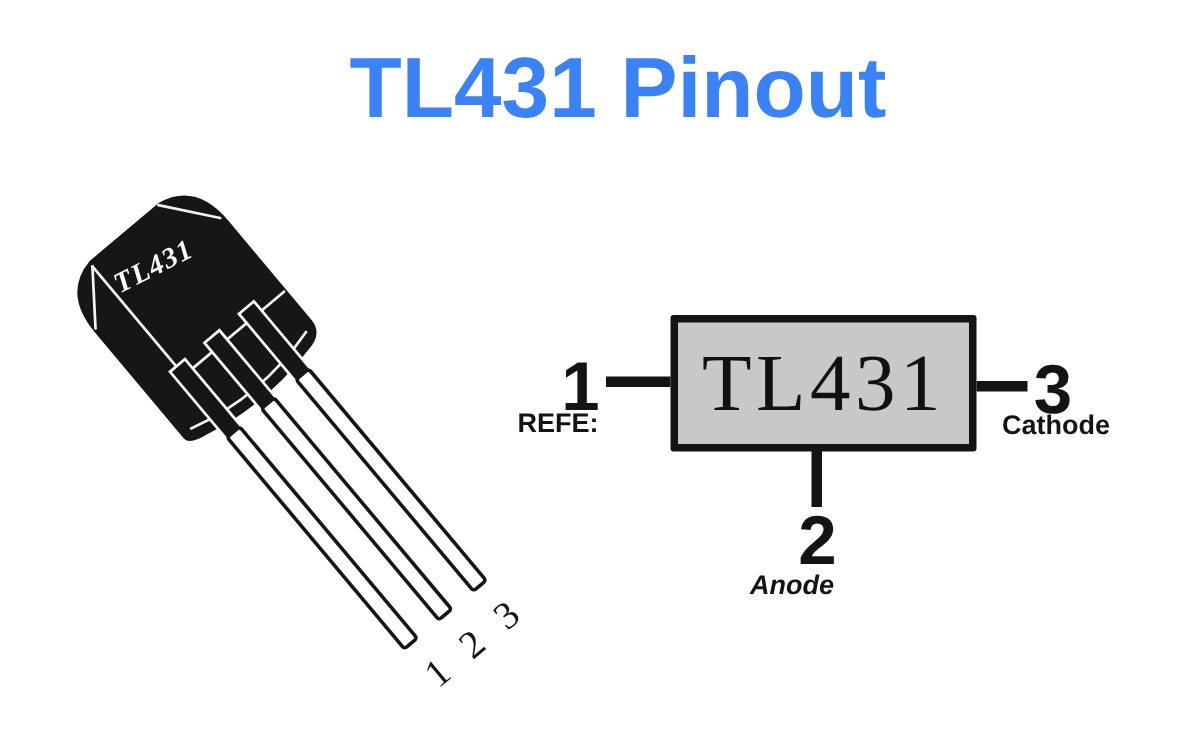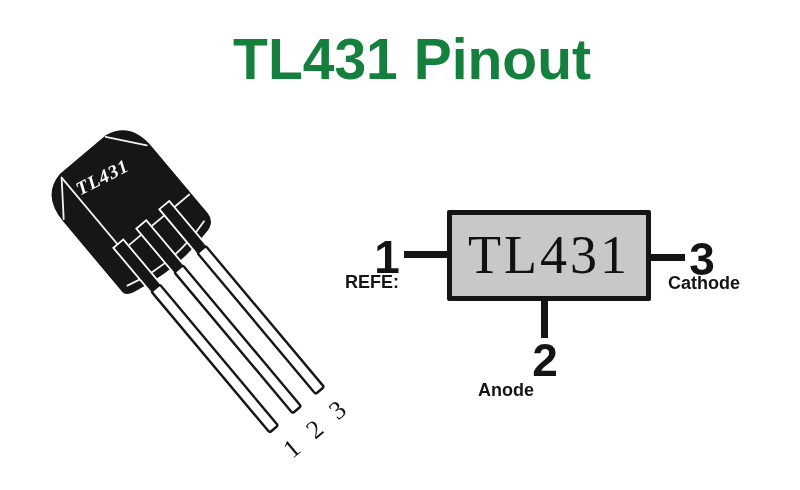--- a/index.html
+++ b/index.html
@@ -2,21 +2,21 @@
 <html><head>
 <meta charset="utf-8">
 <style>
   html,body{margin:0;padding:0;background:#ffffff;}
   #page{position:relative;width:800px;height:490px;background:#ffffff;overflow:hidden;
         font-family:"Liberation Sans", sans-serif;}
 
   
   .title{position:absolute;top:28px;left:0;width:800px;box-sizing:border-box;padding-left:24px;
          text-align:center;font-size:57px;font-weight:bold;letter-spacing:0px;
-         color:#15803d;line-height:1.1;}
+         color:#3b82f6;line-height:1.1;}
 
   
   .chip-box{position:absolute;left:447px;top:210px;width:194px;height:81px;
             background:#c8c8c8;border:5px solid #141414;border-radius:2px;
             display:flex;align-items:center;justify-content:center;}
   .chip-label{font-family:"Liberation Serif", serif;font-size:54px;color:#111;
               letter-spacing:3px;line-height:1;padding-bottom:2px;}
 
   .pin-line{position:absolute;background:#141414;}
   .line-left{left:404px;top:251px;width:43px;height:7px;}
@@ -26,21 +26,21 @@
   .pin-num{position:absolute;font-size:46px;font-weight:bold;color:#141414;
            line-height:1;text-align:center;}
   .num-1{left:365px;top:234px;width:44px;}
   .num-3{left:680px;top:236px;width:44px;}
   .num-2{left:523px;top:337px;width:44px;}
 
   .pin-label{position:absolute;font-size:18px;font-weight:bold;color:#141414;
              line-height:1;text-align:left;}
   .label-refe{left:345px;top:273px;width:90px;}
   .label-cathode{left:668px;top:274px;width:128px;}
-  .label-anode{left:478px;top:381px;width:100px;}
+  .label-anode{left:500px;top:381px;width:100px;font-style:italic;}
 
   
   .pkg-svg{position:absolute;left:20px;top:118px;}
   .pkg-body-text{font-family:"Liberation Serif", serif;font-style:italic;font-weight:bold;
                  font-size:19px;fill:#ffffff;letter-spacing:1px;}
   .pkg-pin-num{font-family:"Liberation Serif", serif;font-size:26px;fill:#161616;}
 </style>
 </head>
 <body>
 

